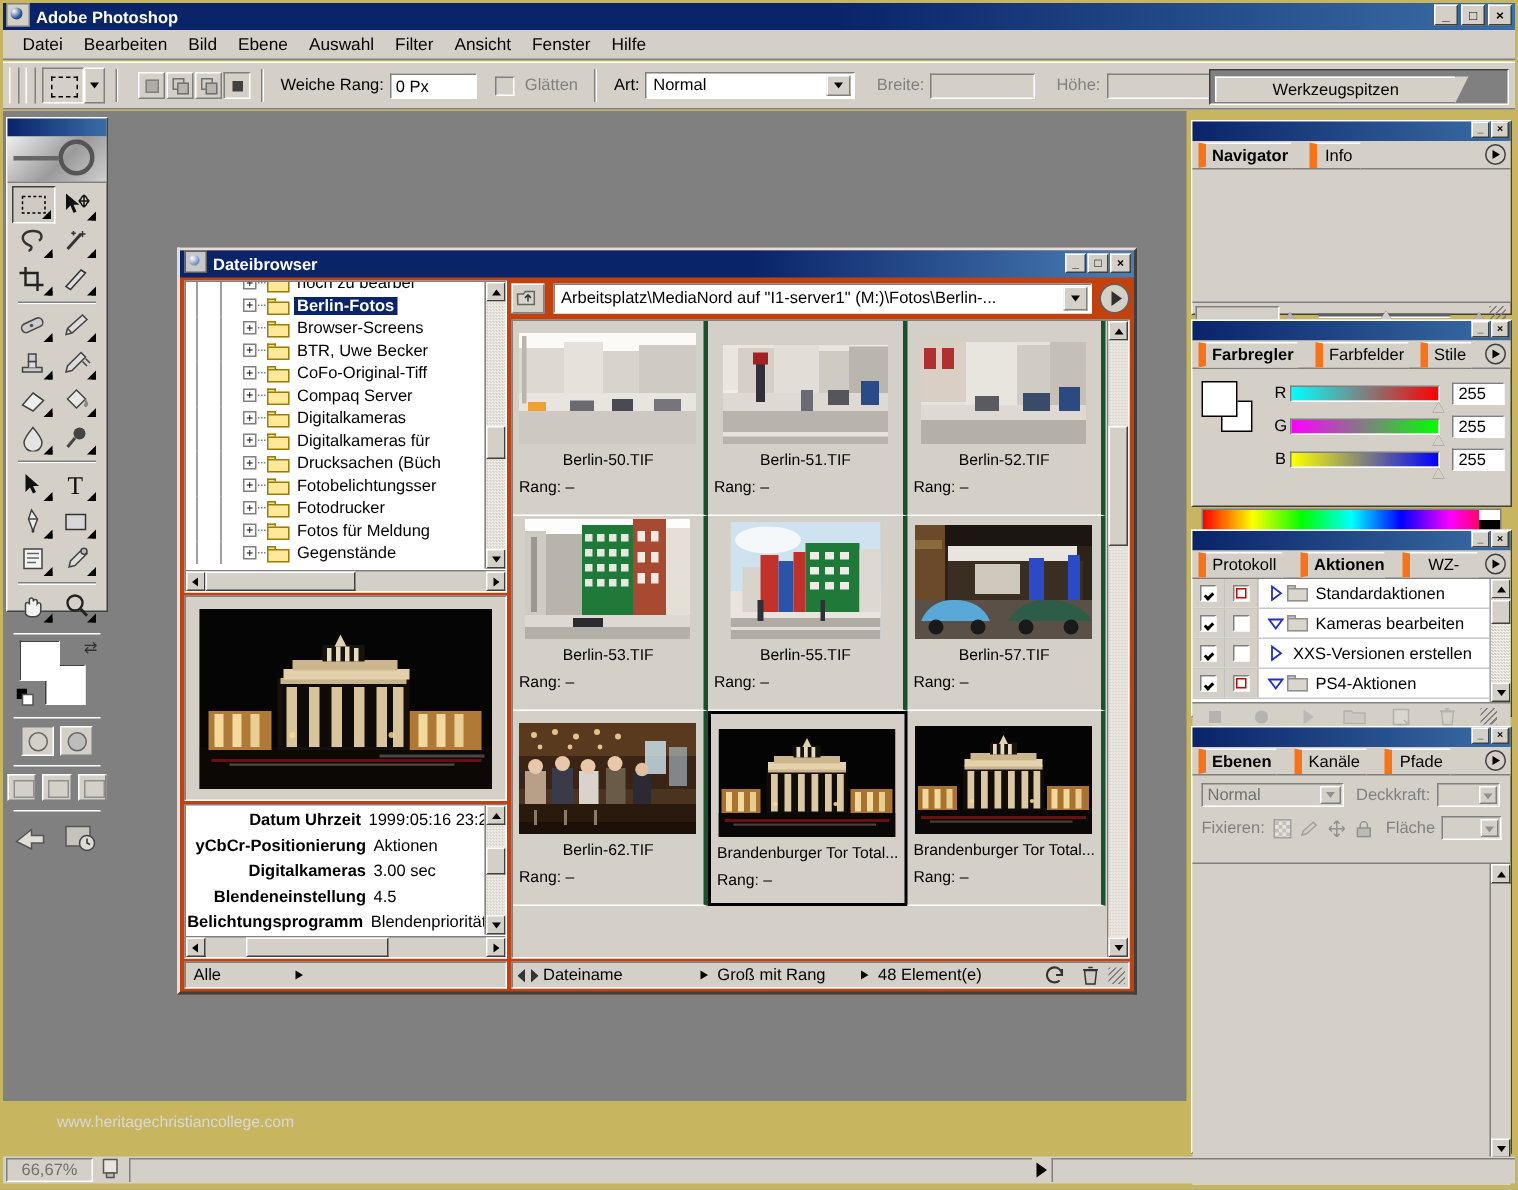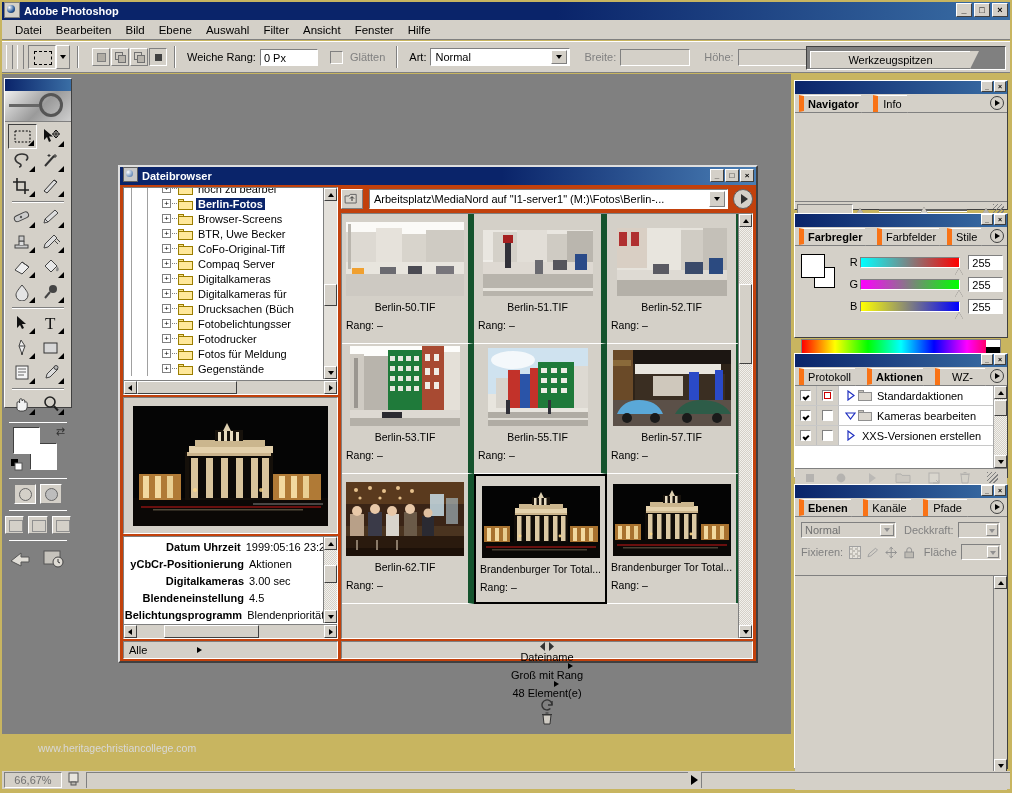--- a/index.html
+++ b/index.html
@@ -210,30 +210,30 @@
   .pathcombo .cbtn{width:16px;height:16px;margin-right:2px;background:#d4d0c8;
     border:1px solid;border-color:#fff #808080 #808080 #fff;position:relative;box-sizing:border-box;}
   .gobtn{width:20px;height:20px;border-radius:50%;border:1px solid #606060;background:#d4d0c8;
     margin-left:5px;position:relative;box-sizing:border-box;}
   .gobtn:after{content:"";position:absolute;left:7px;top:4px;width:0;height:0;
     border-top:5px solid transparent;border-bottom:5px solid transparent;border-left:7px solid #303030;}
   .thumbpanel{position:absolute;left:0;top:26px;right:0;bottom:0;background:#d4d0c8;
     border:1px solid;border-color:#808080 #fff #fff #808080;box-sizing:border-box;overflow:hidden;}
   .thumbgrid{position:absolute;left:0;top:0;right:15px;bottom:0;
     display:grid;grid-template-columns:repeat(3,1fr);grid-auto-rows:130px;}
-  .cell{position:relative;border-right:6px solid #14532d;border-bottom:1px solid #fff;
+  .cell{position:relative;border-right:3px solid #14532d;border-bottom:1px solid #fff;
     box-sizing:border-box;padding:4px;display:flex;flex-direction:column;align-items:center;}
   .cell.selected{border:2px solid #000;}
   .cell .imgwrap{height:78px;display:flex;align-items:flex-end;justify-content:center;width:100%;}
   .cell .cname{font-size:10.5px;color:#000;margin-top:5px;text-align:center;
     white-space:nowrap;overflow:hidden;width:100%;}
   .cell .crank{font-size:10.5px;color:#000;margin-top:6px;align-self:flex-start;}
   .fbbottom{position:absolute;left:221px;right:3px;bottom:2px;height:18px;background:#d4d0c8;
     border:1px solid;border-color:#808080 #fff #fff #808080;box-sizing:border-box;
-    display:flex;align-items:center;font-size:11px;flex-direction:column;}
+    display:flex;align-items:center;font-size:11px;}
   .smalltri{width:0;height:0;border-top:3.5px solid transparent;border-bottom:3.5px solid transparent;
     border-left:5px solid #000;margin:0 6px;}
   
   .palette{position:absolute;right:4px;width:214px;background:#d4d0c8;
     border:1px solid;border-color:#fff #404040 #404040 #fff;box-sizing:border-box;}
   .pal-title{height:13px;background:linear-gradient(to right,#0a246a,#3a6ea5);position:relative;}
   .pal-title .pbtns{position:absolute;right:1px;top:0px;display:flex;gap:1px;}
   .pal-title .pbtn{width:12px;height:11px;background:#d4d0c8;border:1px solid;
     border-color:#fff #404040 #404040 #fff;font-size:7px;line-height:9px;text-align:center;
     font-weight:bold;color:#000;box-sizing:border-box;}
@@ -1338,20 +1338,35 @@
               <div class="adlg"></div>
             </div>
             <div class="adisc">
               <svg width="11" height="11" viewBox="0 0 11 11">
                 <path d="M3 1 L3 10 L9 5.5 Z" fill="none" stroke="#2030c0" stroke-width="1.2"></path>
               </svg>
             </div>
             <div style="width:4px"></div>
             <div>XXS-Versionen erstellen</div>
           </div>
+          <div class="arow">
+            <div class="acol1">
+              <div class="achk"></div>
+            </div>
+            <div class="acol2">
+              <div class="adlg on"></div>
+            </div>
+            <div class="adisc">
+              <svg width="11" height="11" viewBox="0 0 11 11">
+                <path d="M1 3 L10 3 L5.5 9 Z" fill="none" stroke="#2030c0" stroke-width="1.2"></path>
+              </svg>
+            </div>
+            <div class="afolder"></div>
+            <div>PS4-Aktionen</div>
+          </div>
         </div>
       <div class="vscroll" style="bottom:0;border-left:1px solid #a8a8a8;">
         <div class="sbtn-u">
             <i class="tri-u"></i>
           </div>
         <div class="strack"></div>
         <div class="sthumb" style="top:14px;height:16px;"></div>
         <div class="sbtn-d">
             <i class="tri-d"></i>
           </div>

